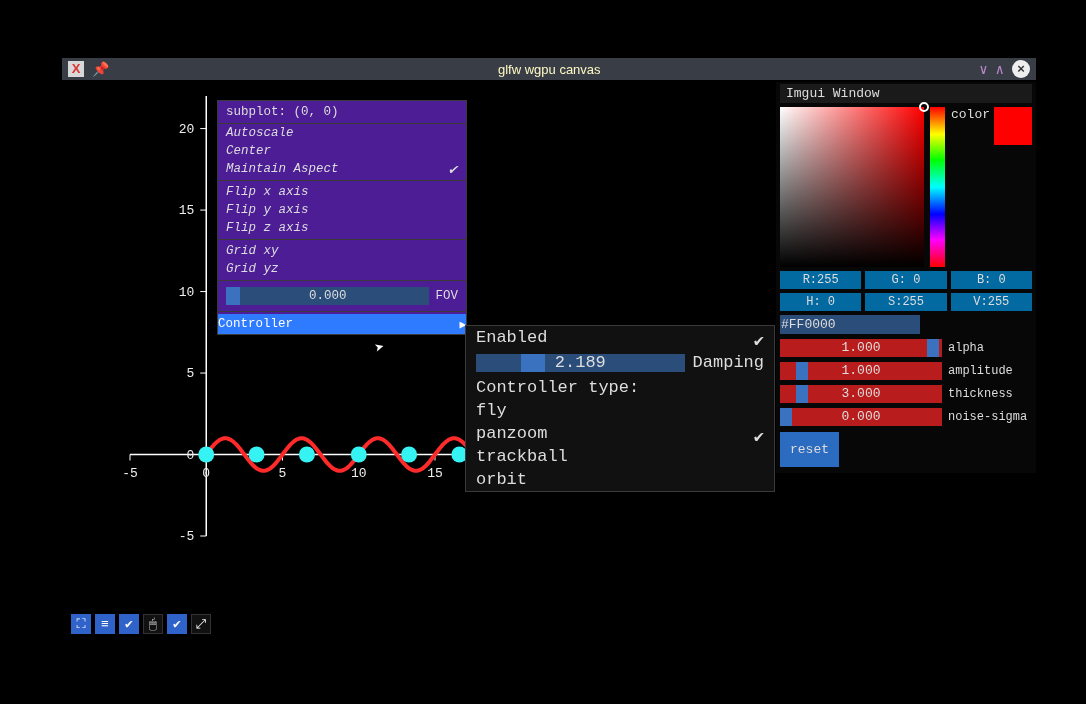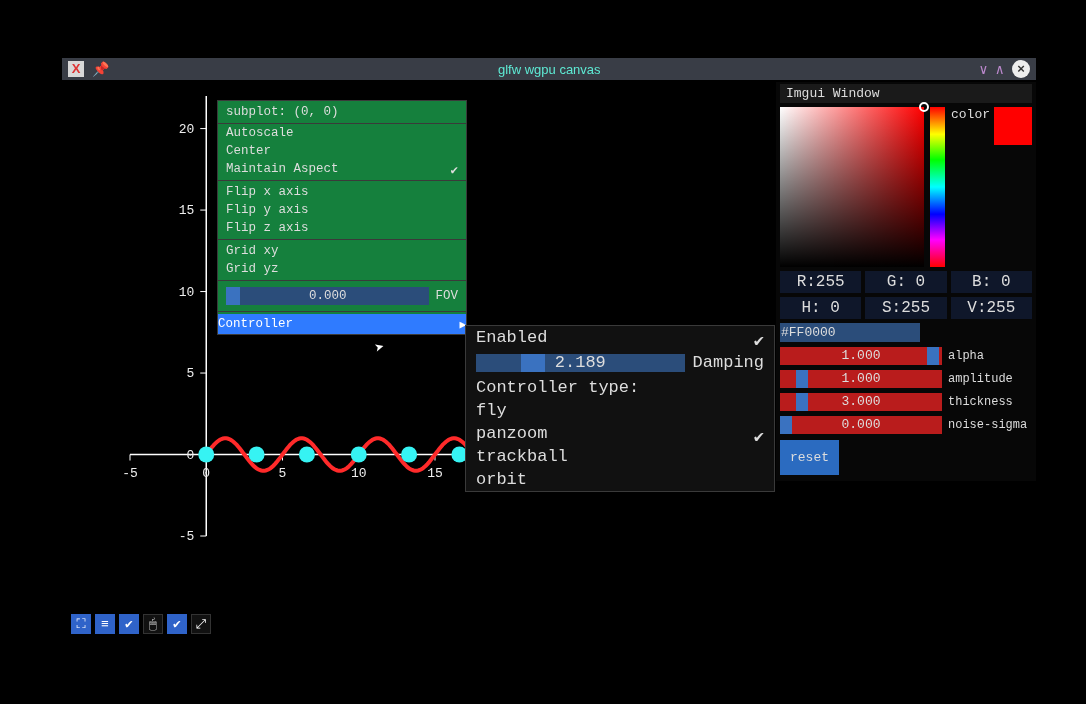--- a/index.html
+++ b/index.html
@@ -38,21 +38,21 @@
     margin-right: 8px;
   }
   .pin-icon {
     color: #aab;
     font-size: 14px;
     margin-right: 10px;
   }
   .titlebar-title {
     flex: 1;
     text-align: center;
-    color: #5eead4;
+    color: #fef9c3;
     font-family: sans-serif;
     font-size: 13px;
   }
   .titlebar-right { display: flex; align-items: center; gap: 8px; }
   .chev { color: #b8c; font-size: 14px; }
   .close-circle {
     width: 18px; height: 18px;
     background: #eee;
     border-radius: 50%;
     color: #333;
@@ -109,24 +109,24 @@
   .color-swatch-col { display:flex; flex-direction:row; gap:4px; }
   .swatch {
     width: 38px; height: 38px;
     background: #ff0000;
   }
   .rgb-row, .hsv-row {
     display: flex; gap: 4px; margin-top: 4px;
   }
   .chip {
     flex: 1;
-    background: #0f172a;
+    background: #0369a1;
     padding: 2px 4px;
     text-align: center;
-    font-size: 16px;
+    font-size: 12px;
   }
   .hexrow {
     margin-top: 4px;
     background: #2b4d7a;
     padding: 2px 1px;
     width: 140px;
   }
   .slider-row {
     display:flex; align-items:center; gap:6px;
     margin-top: 5px;
@@ -158,31 +158,32 @@
     left: 8px; top: 6px;
     width: 700px; height: 500px;
   }
   .plot svg { position:absolute; left:0; top:0; }
 
   
   .ctxmenu {
     position:absolute;
     left: 155px; top: 20px;
     width: 250px;
-    background: #15803d;
+    background: #4c1d95;
     border: 1px solid #3a3a3a;
     font-size: 12.5px;
   }
   .ctxmenu .hdr {
     padding: 4px 8px;
     border-bottom: 1px solid #3a3a3a;
   }
   .ctxmenu .item {
     padding: 2px 8px;
     position: relative;
+    font-style: italic;
   }
   .ctxmenu .sep { border-top: 1px solid #3a3a3a; margin: 2px 0; height:0; }
   .ctxmenu .check { position:absolute; right:8px; top:2px; }
   .ctxmenu .fov {
     padding: 4px 8px;
     display:flex; align-items:center; gap:6px;
   }
   .fov-slider {
     flex:1; height:18px; background:#2b4d7a; text-align:center; line-height:18px;
     position:relative;

